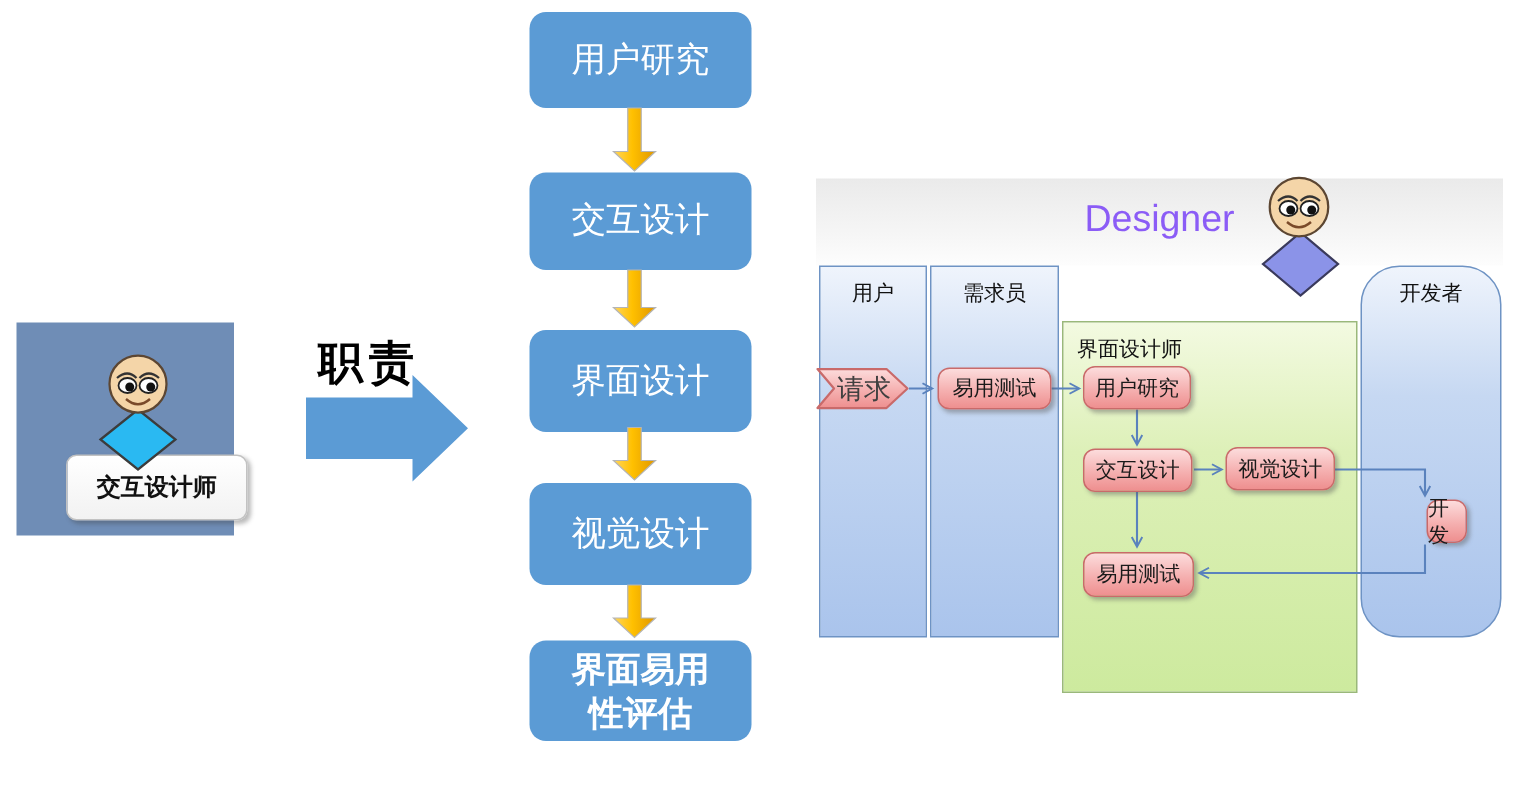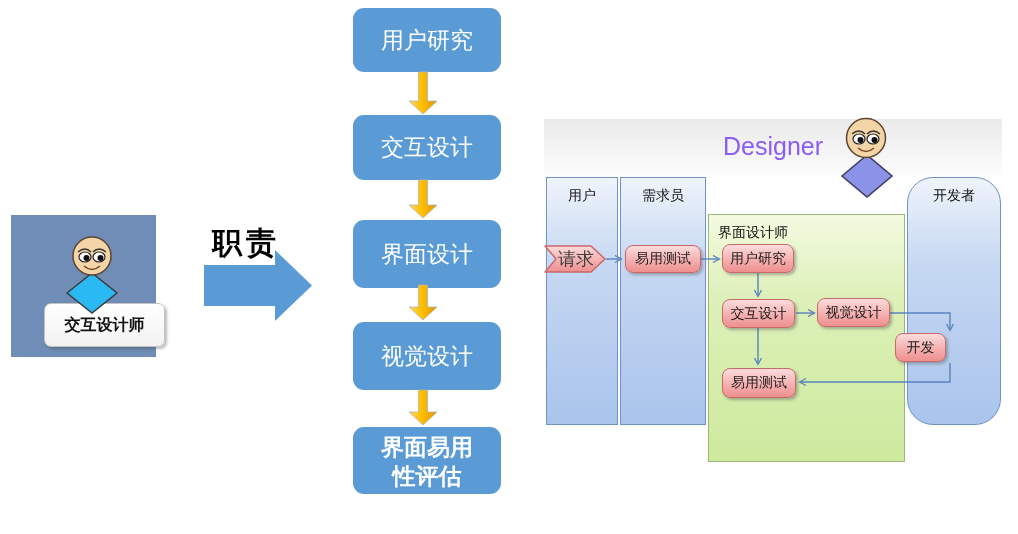--- a/index.html
+++ b/index.html
@@ -227,20 +227,20 @@
   </div>
   <div class="abs node" style="left:722px;top:244px;width:72px;height:29px;">
     <span>用户研究</span>
   </div>
   <div class="abs node" style="left:722px;top:299px;width:73px;height:29px;">
     <span>交互设计</span>
   </div>
   <div class="abs node" style="left:817px;top:298px;width:73px;height:29px;">
     <span>视觉设计</span>
   </div>
-  <div class="abs node" style="left:895px;top:333px;width:51px;height:29px;">
+  <div class="abs node" style="left:951px;top:333px;width:27px;height:29px;">
     <span>开发</span>
   </div>
   <div class="abs node" style="left:722px;top:368px;width:74px;height:30px;">
     <span>易用测试</span>
   </div>
 
 </div>
 
 </body></html>

